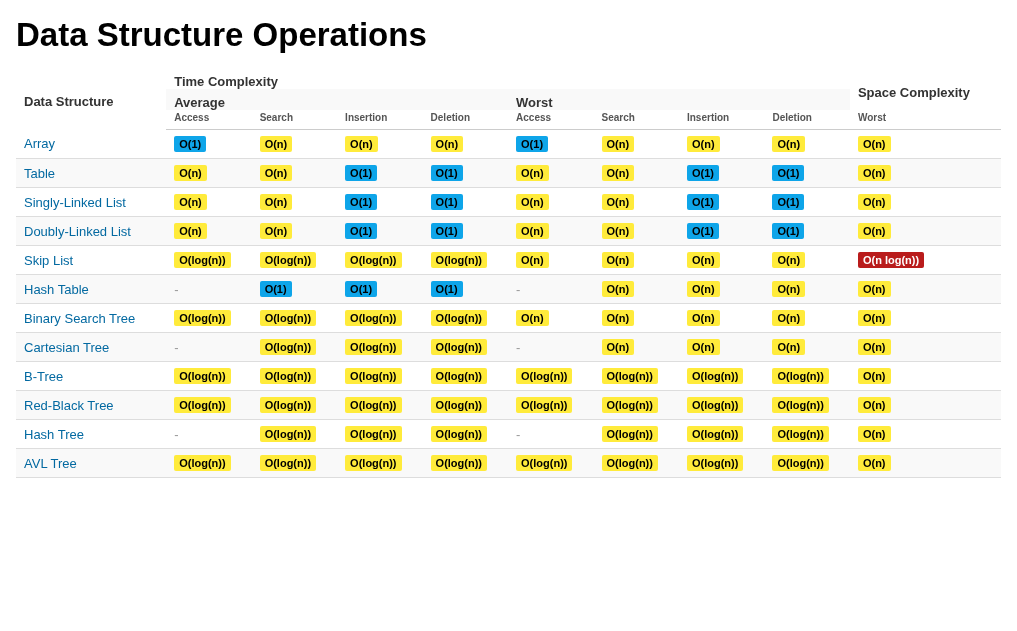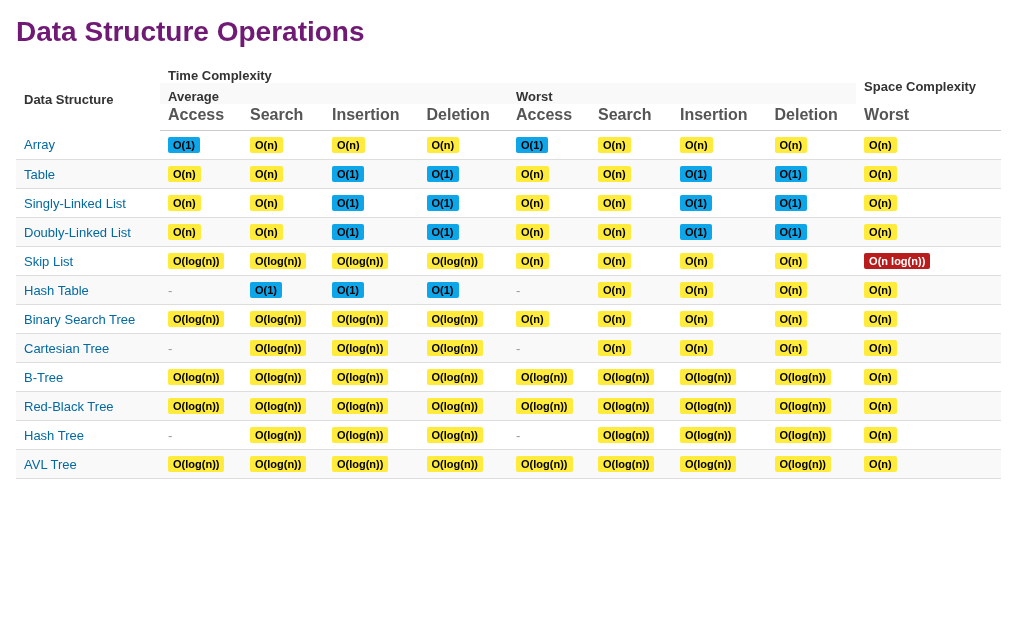--- a/index.html
+++ b/index.html
@@ -4,24 +4,24 @@
   <style>
     * { box-sizing: border-box; margin: 0; padding: 0; }
     body {
       font-family: Arial, sans-serif;
       font-size: 13px;
       background: #fff;
       color: #333;
       padding: 16px;
     }
     h1 {
-      font-size: 28px;
+      font-size: 33px;
       font-weight: bold;
       margin-bottom: 14px;
-      color: #701a75;
+      color: #000000;
     }
     table {
       border-collapse: collapse;
       width: 100%;
     }
     th, td {
       padding: 6px 8px;
       text-align: left;
       border-bottom: 1px solid #ddd;
       white-space: nowrap;
@@ -50,21 +50,21 @@
     .dash { color: #999; }
     tr:nth-child(even) { background-color: #f9f9f9; }
     .header-group th {
       border-bottom: none;
       padding-bottom: 0;
     }
     .sub-header th {
       padding-top: 2px;
       border-bottom: 1px solid #ccc;
       color: #555;
-      font-size: 16px;
+      font-size: 10px;
       font-weight: bold;
     }
   </style>
 </head>
 <body>
 
 <h1>Data Structure Operations</h1>
 
 <table>
   <thead>

